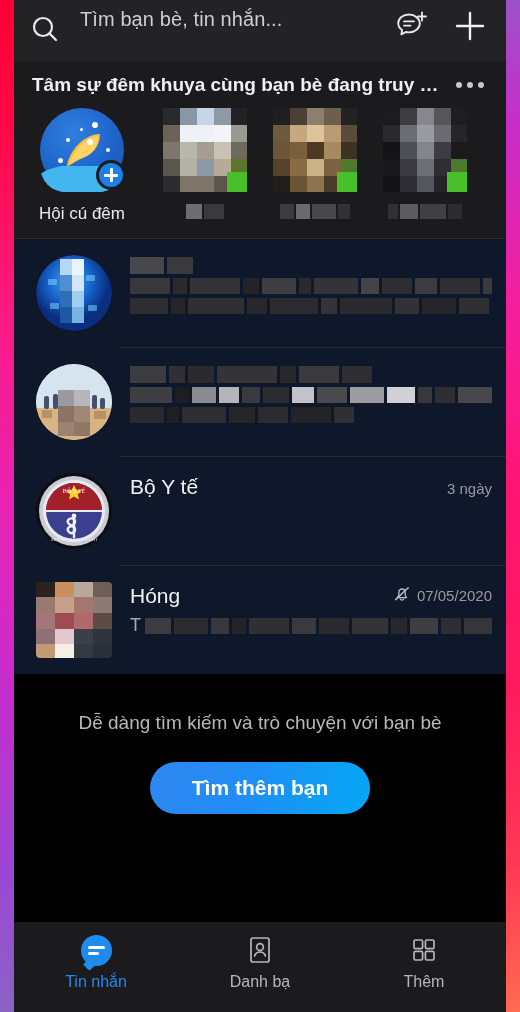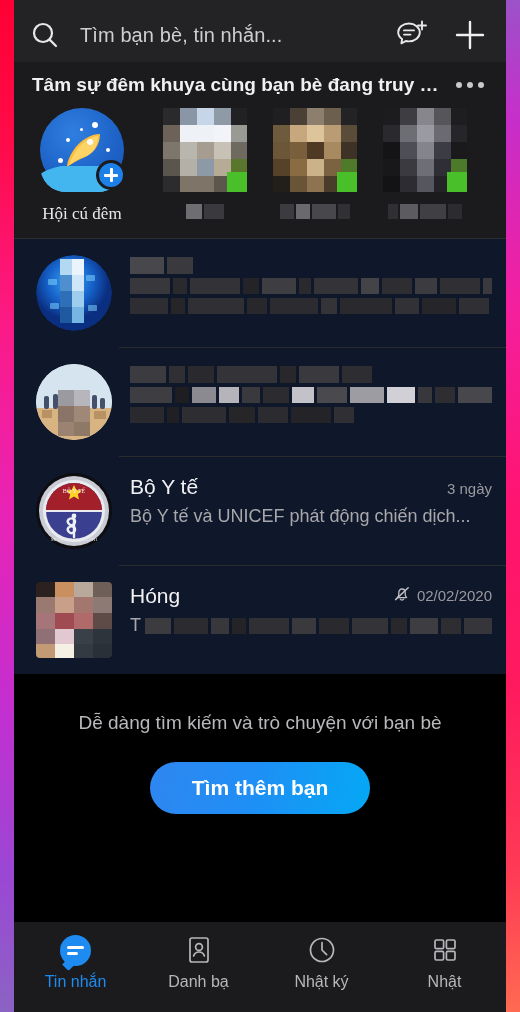--- a/index.html
+++ b/index.html
@@ -10,34 +10,34 @@
   }
 
   
   .edge { position:absolute; top:0; width:14px; height:1012px; z-index:40; }
   .edge-left  { left:0;  background:linear-gradient(to bottom,#ff0033 0%,#ff0b4a 14%,#fb1a86 32%,#e923b4 50%,#c32fd0 70%,#9b46d4 86%,#8b63c4 100%); }
   .edge-right { right:0; background:linear-gradient(to bottom,#9b52c9 0%,#c72ec9 12%,#f41f9e 30%,#ff1470 50%,#ff1a5e 68%,#ff3a55 86%,#ff6a52 100%); }
 
   .phone { position:absolute; left:14px; top:0; width:492px; height:1012px; background:#000; overflow:hidden; }
 
   
-  .topbar { height:62px; background:#232325; display:flex; align-items:center; padding:8px 14px 0 10px; }
+  .topbar { height:62px; background:#232325; display:flex; align-items:flex-start; padding:8px 14px 0 10px; }
   .search-icon { width:42px; height:42px; display:flex; align-items:center; justify-content:center; flex:0 0 auto; }
   .search-placeholder { flex:1 1 auto; color:#cfcfd2; font-size:20px; padding-left:14px; letter-spacing:.1px; }
   .topbar-actions { display:flex; align-items:center; gap:22px; flex:0 0 auto; padding-right:4px; }
   .icon-btn { width:36px; height:36px; display:flex; align-items:center; justify-content:center; position:relative; }
 
   
   .stories-wrap { background:#1b1b1d; }
   .stories-head { display:flex; align-items:center; justify-content:space-between; padding:12px 18px 6px 18px; }
   .stories-title { color:#f0f0f2; font-size:19px; font-weight:700; white-space:nowrap; overflow:hidden; text-overflow:ellipsis; padding-right:12px; }
   .dots { display:flex; gap:5px; flex:0 0 auto; padding-right:4px; }
   .dots i { width:6px; height:6px; border-radius:50%; background:#c9c9cc; display:block; }
 
-  .stories-row { display:flex; gap:0; padding:6px 0 14px 0;font-family:Liberation Serif, serif; }
+  .stories-row { display:flex; gap:0; padding:6px 0 14px 0; }
   .story { width:110px; flex:0 0 auto; display:flex; flex-direction:column; align-items:center; }
   .story-first { width:136px; }
 
   .moon-av { width:84px; height:84px; border-radius:50%; position:relative; overflow:visible;
              background:radial-gradient(circle at 40% 30%,#2f7fe0 0%,#1e63c8 55%,#1a53b4 100%); }
   .moon-av .stars i { position:absolute; background:#fff; border-radius:50%; }
   .crescent { position:absolute; left:20px; top:22px; width:46px; height:46px; }
   .water { position:absolute; left:0; bottom:0; width:84px; height:26px; overflow:hidden; border-radius:0 0 42px 42px; }
   .water span { position:absolute; left:-6px; bottom:-12px; width:96px; height:40px; border-radius:50%; background:#43b6ef; }
   .water span.w2 { bottom:-20px; background:#6ccdf5; }
@@ -422,21 +422,20 @@
           <text x="38" y="68" font-size="4.4" fill="#e6e8ee" text-anchor="middle" font-family="Liberation Serif, serif">MINISTRY OF HEALTH</text>
         </svg>
       </div>
       <div class="row-body">
         <div class="row-top">
           <div class="row-title">Bộ Y tế</div>
           <div class="row-time">
             <span>3 ngày</span>
           </div>
         </div>
-        <div class="row-sub">Bộ Y tế và UNICEF phát động chiến dịch...</div>
       </div>
     </div>
 
     <div class="divider-inset"></div>
 
     <div class="row">
       <div class="av av-sq">
         <i class="px" style="left:0;top:0;width:19px;height:15px;background:#2b2220"></i>
         <i class="px" style="left:19px;top:0;width:19px;height:15px;background:#c98f5e"></i>
         <i class="px" style="left:38px;top:0;width:19px;height:15px;background:#b9a89c"></i>
@@ -462,21 +461,21 @@
         <div class="row-top">
           <div class="row-title">Hóng</div>
           <div class="row-time">
             <span>
               <svg width="18" height="18" viewBox="0 0 18 18">
                 <path d="M4.4 12.6h9.2c-1-.9-1.4-2-1.4-3.4V7.6c0-2-1.4-3.6-3.2-3.6S5.8 5.6 5.8 7.6v1.6c0 1.4-.4 2.5-1.4 3.4z" fill="none" stroke="#bdbdc2" stroke-width="1.3" stroke-linejoin="round"></path>
                 <path d="M7.3 14.1c.3.7.9 1.1 1.7 1.1s1.4-.4 1.7-1.1" fill="none" stroke="#bdbdc2" stroke-width="1.3" stroke-linecap="round"></path>
                 <line x1="2.6" y1="14.6" x2="15.2" y2="2.8" stroke="#bdbdc2" stroke-width="1.5" stroke-linecap="round"></line>
               </svg>
             </span>
-            <span>02/02/2020</span>
+            <span>07/05/2020</span>
           </div>
         </div>
         <div class="row-sub" style="display:flex;align-items:center;gap:4px">
           <span>T</span>
           <span class="blur-line">
             <i style="width:26px;height:16px;background:#3c3c40"></i>
               <i style="width:34px;height:16px;background:#2c2c30"></i>
             <i style="width:18px;height:16px;background:#38383c"></i>
               <i style="width:14px;height:16px;background:#242428"></i>
             <i style="width:40px;height:16px;background:#303034"></i>
@@ -517,37 +516,28 @@
         <svg width="28" height="30" viewBox="0 0 28 30">
           <rect x="5" y="3" width="18" height="24" rx="2" fill="none" stroke="#b7b7bb" stroke-width="1.7"></rect>
           <circle cx="14" cy="12" r="3.4" fill="none" stroke="#b7b7bb" stroke-width="1.7"></circle>
           <path d="M8.6 21c.8-2.6 2.8-4 5.4-4s4.6 1.4 5.4 4" fill="none" stroke="#b7b7bb" stroke-width="1.7" stroke-linecap="round"></path>
         </svg>
       </div>
       <div class="nav-lb">Danh bạ</div>
     </div>
 
 
-    <div class="nav-item">
-      <div class="nav-ic">
-        <svg width="30" height="30" viewBox="0 0 30 30">
-          <circle cx="15" cy="15" r="11.5" fill="none" stroke="#b7b7bb" stroke-width="1.7"></circle>
-          <path d="M15 7.6V15l4.6 4.6" fill="none" stroke="#b7b7bb" stroke-width="1.7" stroke-linecap="round"></path>
-        </svg>
-      </div>
-      <div class="nav-lb">Nhật ký</div>
-    </div>
 
     <div class="nav-item">
       <div class="nav-ic">
         <svg width="28" height="28" viewBox="0 0 28 28">
           <rect x="4" y="4" width="8.6" height="8.6" rx="1.4" fill="none" stroke="#b7b7bb" stroke-width="1.7"></rect>
           <rect x="15.4" y="4" width="8.6" height="8.6" rx="1.4" fill="none" stroke="#b7b7bb" stroke-width="1.7"></rect>
           <rect x="4" y="15.4" width="8.6" height="8.6" rx="1.4" fill="none" stroke="#b7b7bb" stroke-width="1.7"></rect>
           <rect x="15.4" y="15.4" width="8.6" height="8.6" rx="1.4" fill="none" stroke="#b7b7bb" stroke-width="1.7"></rect>
         </svg>
       </div>
-      <div class="nav-lb">Nhật</div>
+      <div class="nav-lb">Thêm</div>
     </div>
 
   </div>
 
 </div>
 
 </body></html>

